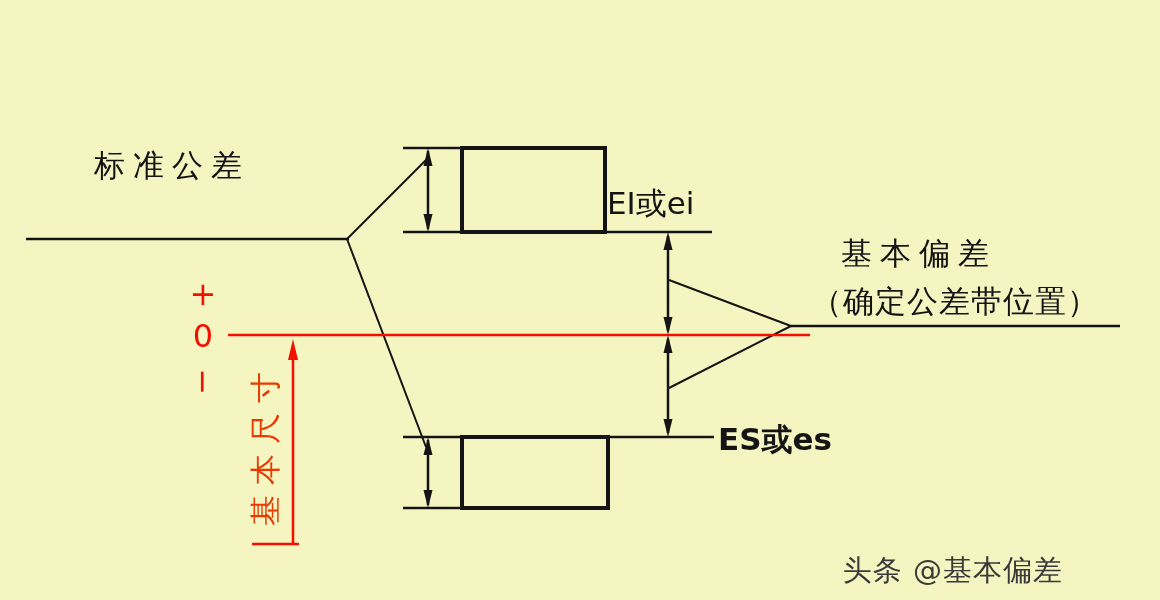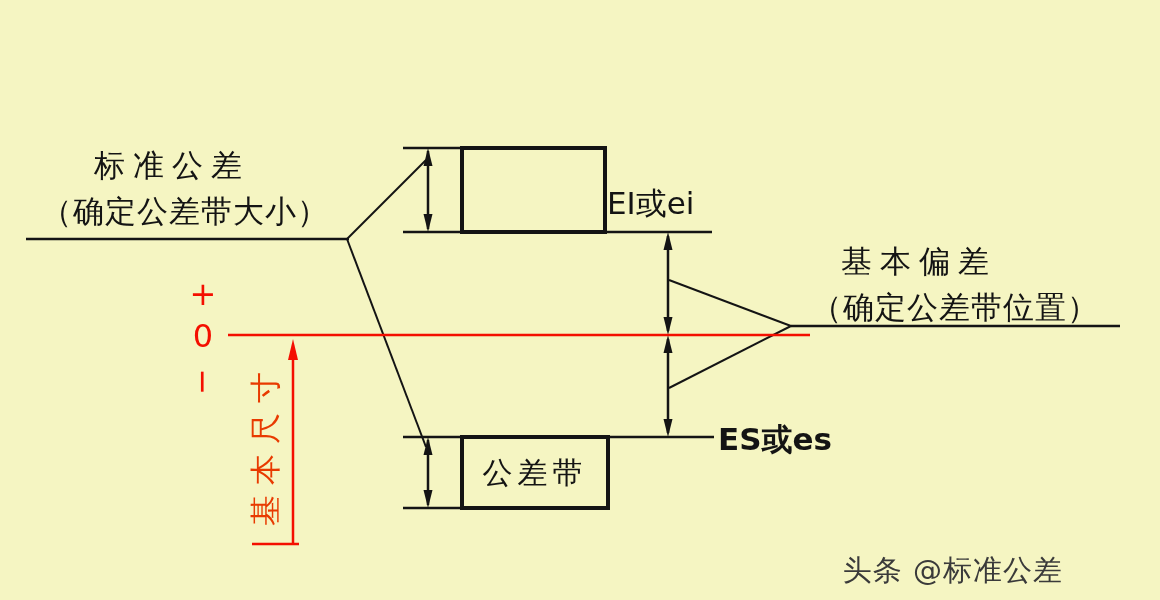--- a/index.html
+++ b/index.html
@@ -20,22 +20,22 @@
   .ink-stroke{stroke:var(--ink);}
   .ink-fill{fill:var(--ink);stroke:none;}
   .red-stroke{stroke:var(--red_line);}
   .red-fill{fill:var(--red_line);stroke:none;}
   .nofill{fill:none;}
   .txt{position:absolute;color:var(--ink);line-height:1;white-space:nowrap;}
   .center{text-align:center;}
   .big{font-size:31px;}
   .lbl-std-tol{left:52px;top:150px;width:240px;letter-spacing:8px;}
   .lbl-std-note{left:18px;top:196px;width:334px;letter-spacing:1px;}
-  .lbl-basic-dev{left:799px;top:246px;width:240px;letter-spacing:8px;}
-  .lbl-basic-note{left:790px;top:292px;width:330px;letter-spacing:1px;}
+  .lbl-basic-dev{left:799px;top:238px;width:240px;letter-spacing:8px;}
+  .lbl-basic-note{left:790px;top:286px;width:330px;letter-spacing:1px;}
   .lbl-ei{left:607px;top:188px;}
   .lbl-es{left:718px;top:424px;font-weight:bold;}
   .lbl-zone{left:462px;top:437px;width:146px;height:71px;display:flex;align-items:center;justify-content:center;letter-spacing:5px;font-size:30px;}
   .axis-sign{width:32px;text-align:center;font-size:32px;color:var(--red_line);}
   .sign-plus{left:187px;top:278px;}
   .sign-zero{left:187px;top:320px;}
   .sign-minus{left:187px;top:366px;}
   .sign-minus span{display:inline-block;transform:rotate(90deg);}
   .lbl-basic-size{
     left:265px;top:444px;color:var(--red_text);font-size:31px;letter-spacing:10px;
@@ -90,32 +90,30 @@
     <polygon class="ink-fill" points="668,437 663.5,419 672.5,419"></polygon>
 
     <line class="red-stroke" x1="228" y1="335" x2="810" y2="335" stroke-width="2.5"></line>
 
     <line class="red-stroke" x1="293" y1="348" x2="293" y2="543" stroke-width="2.5"></line>
     <polygon class="red-fill" points="293,339 288,360 298,360"></polygon>
     <line class="red-stroke" x1="252" y1="544" x2="299" y2="544" stroke-width="2.5"></line>
   </svg>
 
   <div class="txt big center lbl-std-tol">标准公差</div>
-  <div class="txt big center lbl-std-note">（确定公差带大小）</div>
 
   <div class="txt big center lbl-basic-dev">基本偏差</div>
   <div class="txt big center lbl-basic-note">（确定公差带位置）</div>
 
   <div class="txt big lbl-ei">EI或ei</div>
   <div class="txt big lbl-es">ES或es</div>
 
-  <div class="txt lbl-zone">公差带</div>
 
   <div class="txt axis-sign sign-plus">+</div>
   <div class="txt axis-sign sign-zero">0</div>
   <div class="txt axis-sign sign-minus">
     <span>−</span>
   </div>
 
   <div class="txt lbl-basic-size">基本尺寸</div>
 
-  <div class="txt watermark">头条 @标准公差</div>
+  <div class="txt watermark">头条 @基本偏差</div>
 </div>
 
 </body></html>

